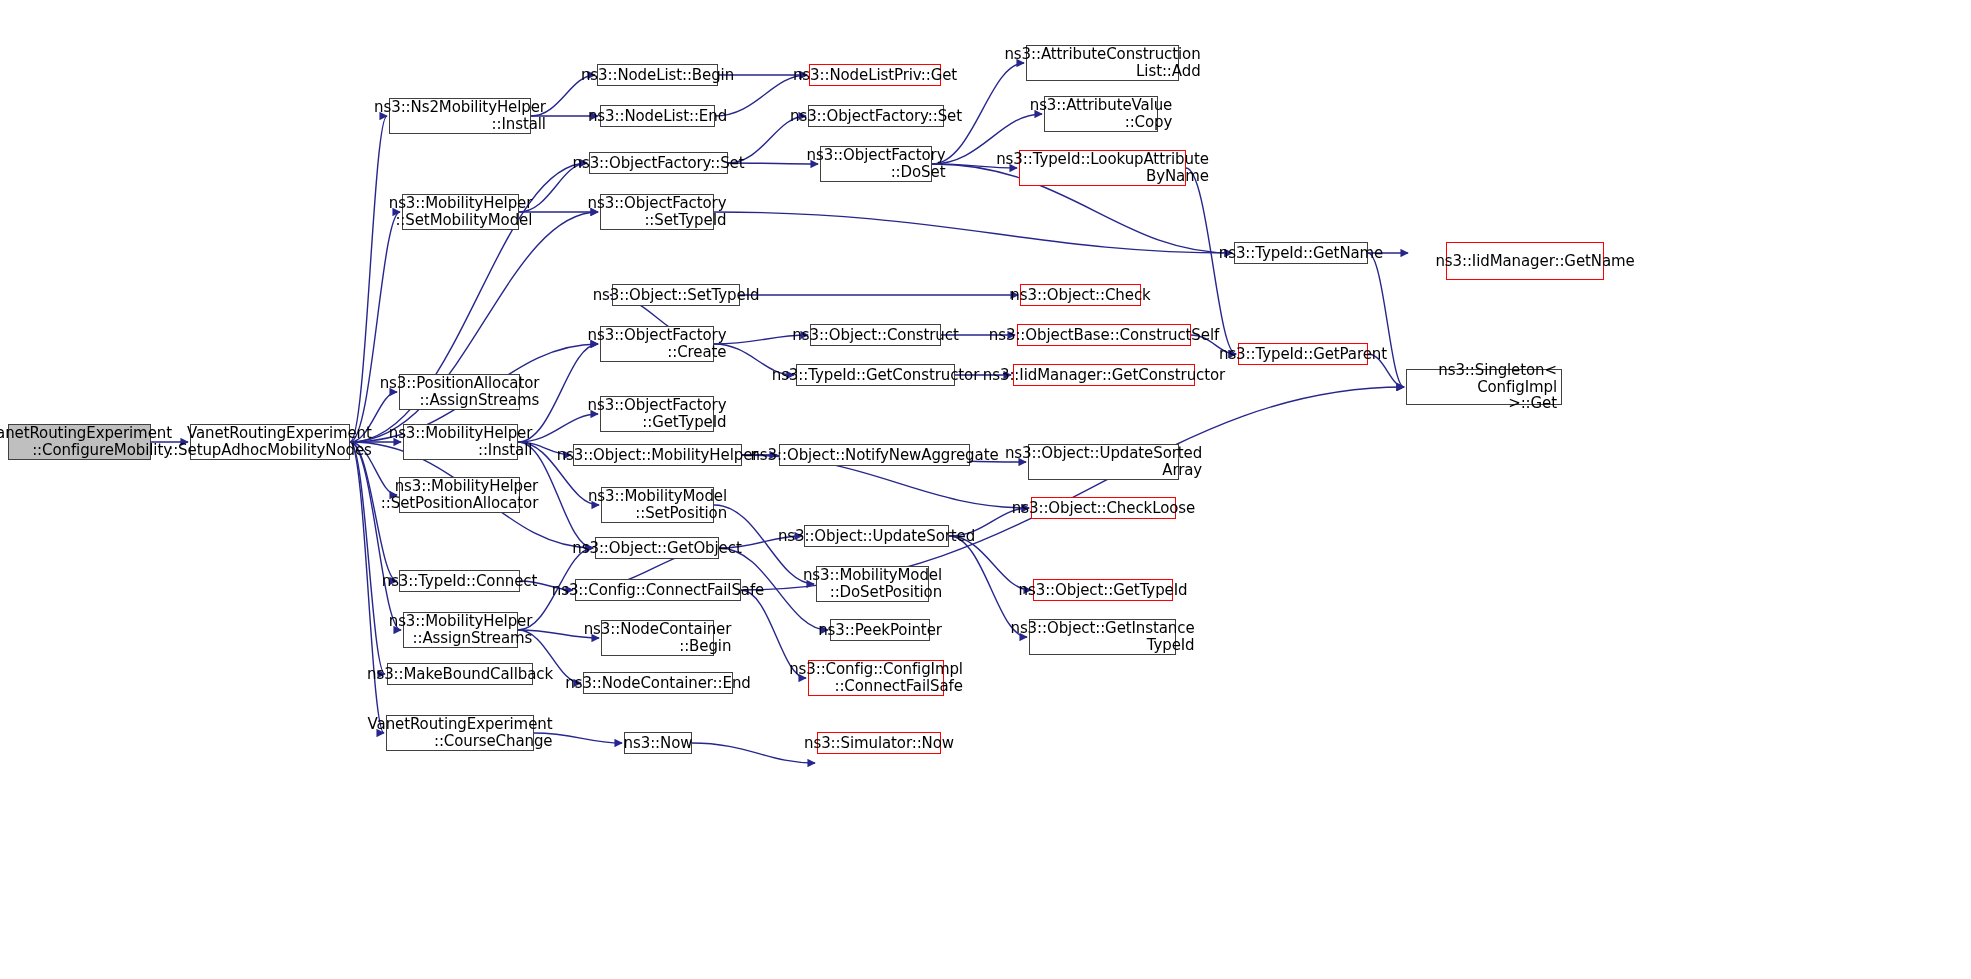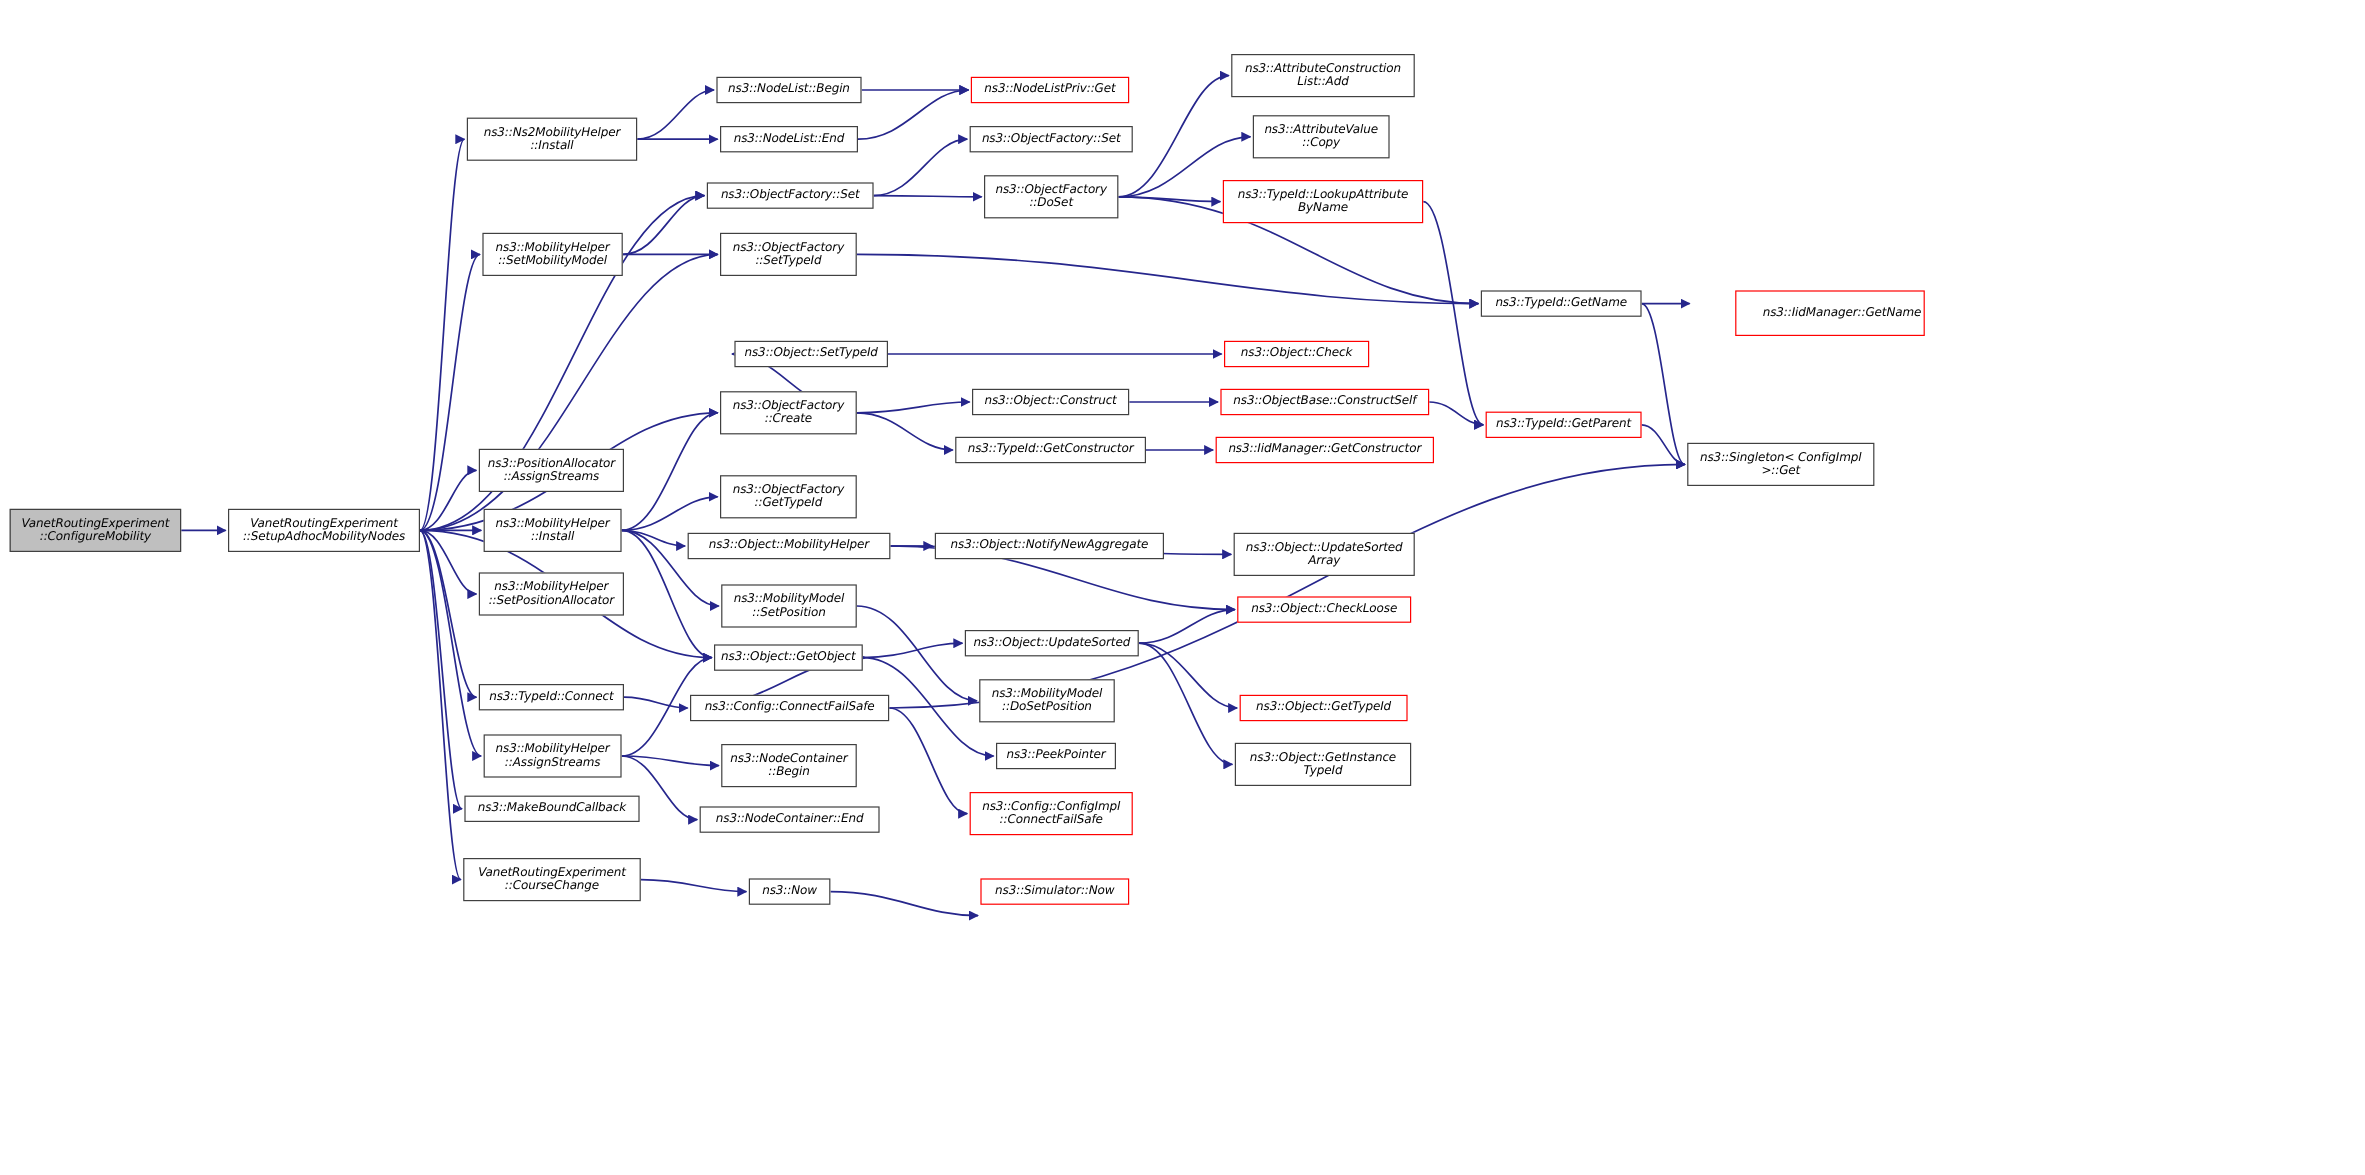--- a/index.html
+++ b/index.html
@@ -23,32 +23,31 @@
     width: 1971px;
     height: 979px;
     pointer-events: none;
   }
   .node {
     position: absolute;
     box-sizing: border-box;
     display: flex;
     align-items: center;
     justify-content: center;
-    text-align: center;
+    text-align: right;
     background: #ffffff;
     border: 1px solid #404040;
     color: #000000;
-    font-size: 10px;
+    font-size: 15px;
     line-height: 1.12;
     letter-spacing: -0.1px;
     white-space: pre-line;
     padding: 0 4px;
     cursor: pointer;
     z-index: 5;
-    font-style: italic;
   }
   .node.red {
     border-color: #ff0000;
   }
   .node.root {
     background: #bfbfbf;
     border-color: #404040;
   }
 </style>
 </head>

